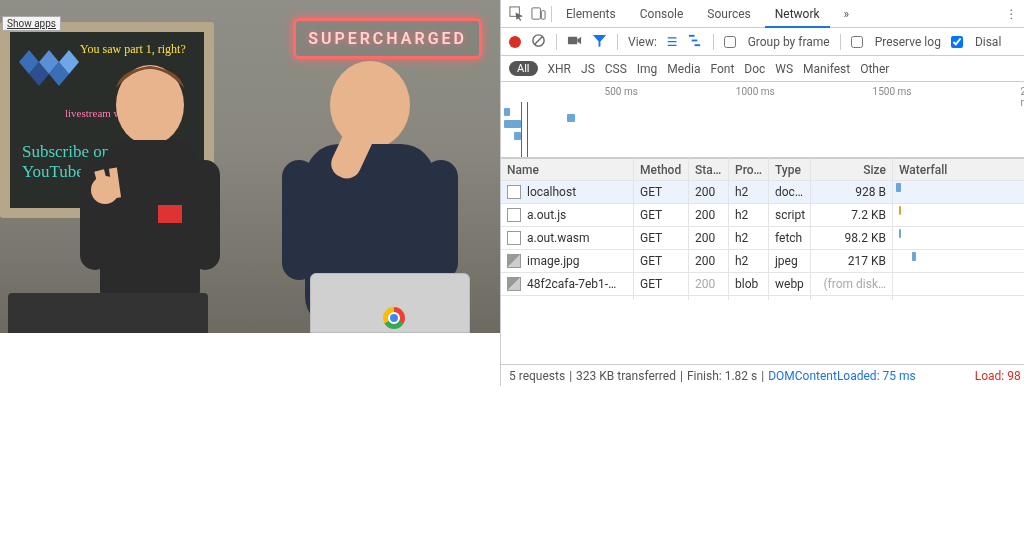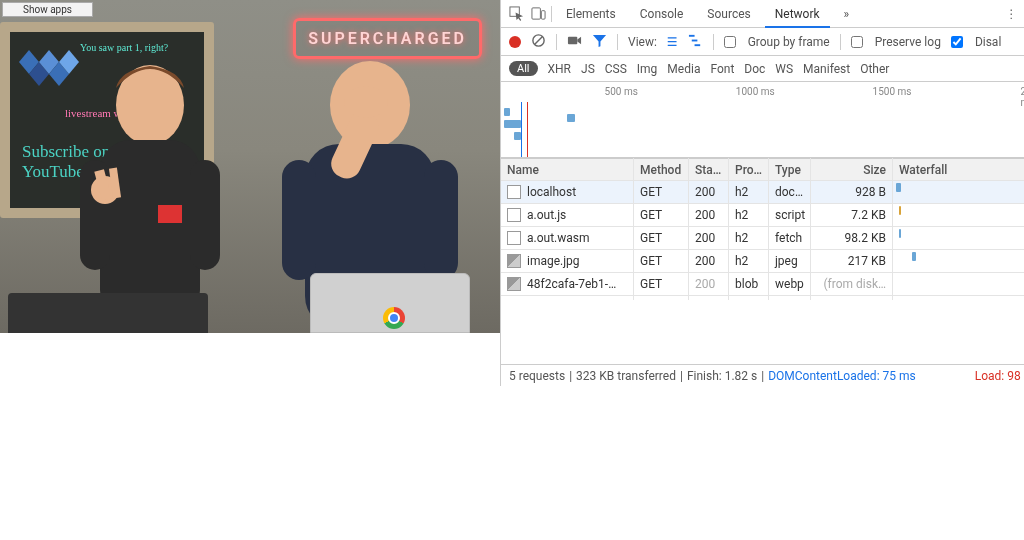--- a/index.html
+++ b/index.html
@@ -1,36 +1,36 @@
 <!DOCTYPE html>
 <html><head>
 <meta charset="utf-8">
 <style>
   * { box-sizing: border-box; margin: 0; padding: 0; }
   body { font-family: -apple-system, "Segoe UI", Roboto, Arial, sans-serif; font-size: 12px; color: #333; background: #fff; width: 1024px; height: 540px; overflow: hidden; }
   .root { display: flex; width: 1024px; height: 540px; }
   .left { width: 500px; height: 333px; position: relative; background: #fff; }
   .scene { width: 500px; height: 333px; background: linear-gradient(180deg,#8f8f87 0%, #89877d 45%, #6d6a62 100%); position: relative; overflow: hidden; }
   .scene .board { position:absolute; left:0; top:22px; width:214px; height:196px; background:#2a2e2a; border:10px solid #b7a78a; border-radius:3px; }
-  .scene .board .pink1 { position:absolute; left:70px; top:10px; color:#5eead4; font-family:"Comic Sans MS",cursive; font-size:10px; }
+  .scene .board .pink1 { position:absolute; left:70px; top:10px; color:#fde047; font-family:"Comic Sans MS",cursive; font-size:12px; }
   .scene .board .pink2 { position:absolute; left:55px; top:75px; color:#ff78b3; font-family:"Comic Sans MS",cursive; font-size:11px; }
   .scene .board .subscribe { position:absolute; left:12px; top:110px; color:#4bd3c4; font-family:"Comic Sans MS",cursive; font-size:17px; line-height:20px; }
   .scene .board .polymer { position:absolute; left:8px; top:18px; width:62px; height:48px; }
   .scene .neon { position:absolute; right:18px; top:18px; padding:8px 12px; border:3px solid #ff6a6a; border-radius:6px; color:#ffd4d4; font-size:16px; letter-spacing:3px; font-weight:600; text-shadow:0 0 6px #ff6a6a; box-shadow:0 0 10px #ff6a6a; background:rgba(0,0,0,0.05);}
   .scene .laptop1 { position:absolute; left:8px; bottom:0; width:200px; height:40px; background:#333; border-radius:4px 4px 0 0;}
   .scene .laptop2 { position:absolute; right:30px; bottom:0; width:160px; height:60px; background:#d0d0d0; border-radius:6px 6px 0 0; border:1px solid #bbb;}
   .scene .chrome { position:absolute; right:95px; bottom:4px; width:22px; height:22px; border-radius:50%; background:conic-gradient(#ea4335 0 120deg,#34a853 120deg 240deg,#fbbc05 240deg 360deg);}
   .scene .chrome::after { content:""; position:absolute; inset:5px; border-radius:50%; background:#4285f4; border:2px solid #fff;}
   .scene .personA { position:absolute; left:70px; top:50px; width:160px; height:280px; }
   .scene .personB { position:absolute; left:270px; top:50px; width:210px; height:280px; }
   .skin { fill:#e7b48d; }
   .hoodie { fill:#2b2b2b; }
   .hoodie2 { fill:#283044; }
   .hair { fill:#7a4a2b; }
-  .showapps { position:absolute; left:2px; top:2px; background:#f3f3f3; border:1px solid #aaa; padding:1px 20px; font-size:10px; color:#333; }
+  .showapps { position:absolute; left:2px; top:16px; background:#f3f3f3; border:1px solid #aaa; padding:1px 4px; font-size:10px; color:#333;text-decoration:underline; }
   .right { flex:1; height:386px; display:flex; flex-direction:column; border-left:1px solid #ccc; background:#fff;}
   .tabs { display:flex; align-items:center; height:28px; border-bottom:1px solid #ccc; padding:0 6px; gap:4px;}
   .tabs .ico { width:18px; height:18px; display:flex; align-items:center; justify-content:center; color:#666; }
   .tabs .tab { padding:0 10px; height:28px; line-height:28px; color:#555; cursor:default;}
   .tabs .tab.active { color:#333; border-bottom:2px solid #1a73e8; height:28px;}
   .tabs .spacer { flex:1; }
   .toolbar { display:flex; align-items:center; height:28px; border-bottom:1px solid #ccc; padding:0 8px; gap:10px; color:#555;}
   .toolbar .rec { width:12px; height:12px; border-radius:50%; background:#d93025; }
   .toolbar .divider { width:1px; height:16px; background:#ccc; }
   .toolbar label { display:flex; align-items:center; gap:12px; }

